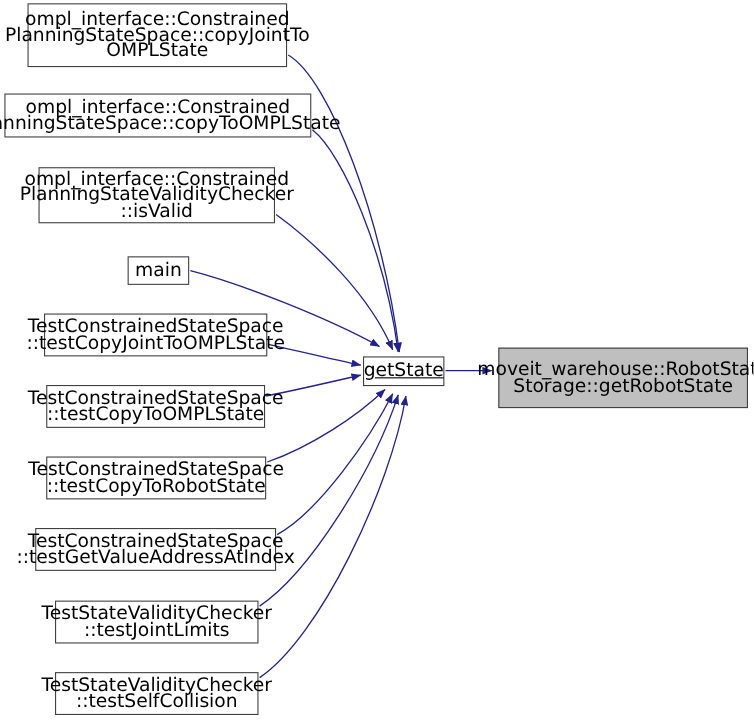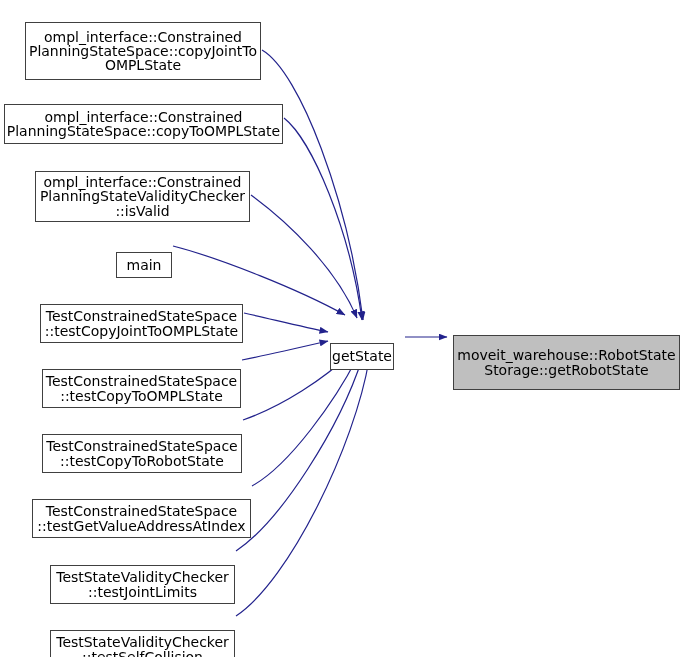--- a/index.html
+++ b/index.html
@@ -30,26 +30,25 @@
   .node {
     position: absolute;
     box-sizing: border-box;
     border: 1px solid #404040;
     background: #ffffff;
     display: flex;
     align-items: center;
     justify-content: center;
     text-align: center;
     color: #000000;
-    font-size: 14px;
+    font-size: 17px;
     line-height: 14.2px;
     letter-spacing: -0.02px;
     white-space: pre-line;
     padding: 0 3px;
-    margin-top: 19px;
   }
   .node.highlight {
     background: #bfbfbf;
     border: 1px solid #404040;
   }
   .node-label {
     display: block;
     white-space: pre-line;
   }
 </style>
@@ -94,18 +93,18 @@
       <div class="node" style="left: 42px; top: 350px; width: 199px; height: 39px;"><span class="node-label">TestConstrainedStateSpace
 ::testCopyToOMPLState</span></div>
       <div class="node" style="left: 42px; top: 415px; width: 200px; height: 39px;"><span class="node-label">TestConstrainedStateSpace
 ::testCopyToRobotState</span></div>
       <div class="node" style="left: 32px; top: 480px; width: 219px; height: 39px;"><span class="node-label">TestConstrainedStateSpace
 ::testGetValueAddressAtIndex</span></div>
       <div class="node" style="left: 50px; top: 546px; width: 185px; height: 39px;"><span class="node-label">TestStateValidityChecker
 ::testJointLimits</span></div>
       <div class="node" style="left: 50px; top: 611px; width: 185px; height: 39px;"><span class="node-label">TestStateValidityChecker
 ::testSelfCollision</span></div>
-      <div class="node" style="left: 330px; top: 324px; width: 64px; height: 27px;"><span class="node-label">getState</span></div>
+      <div class="node" style="left: 330px; top: 324px; width: 74px; height: 27px; text-decoration: underline;"><span class="node-label">getState</span></div>
       <div class="node highlight" style="left: 453px; top: 316px; width: 227px; height: 55px;"><span class="node-label">moveit_warehouse::RobotState
 Storage::getRobotState</span></div>
     </div>
 
 </div>
 
 </body></html>

